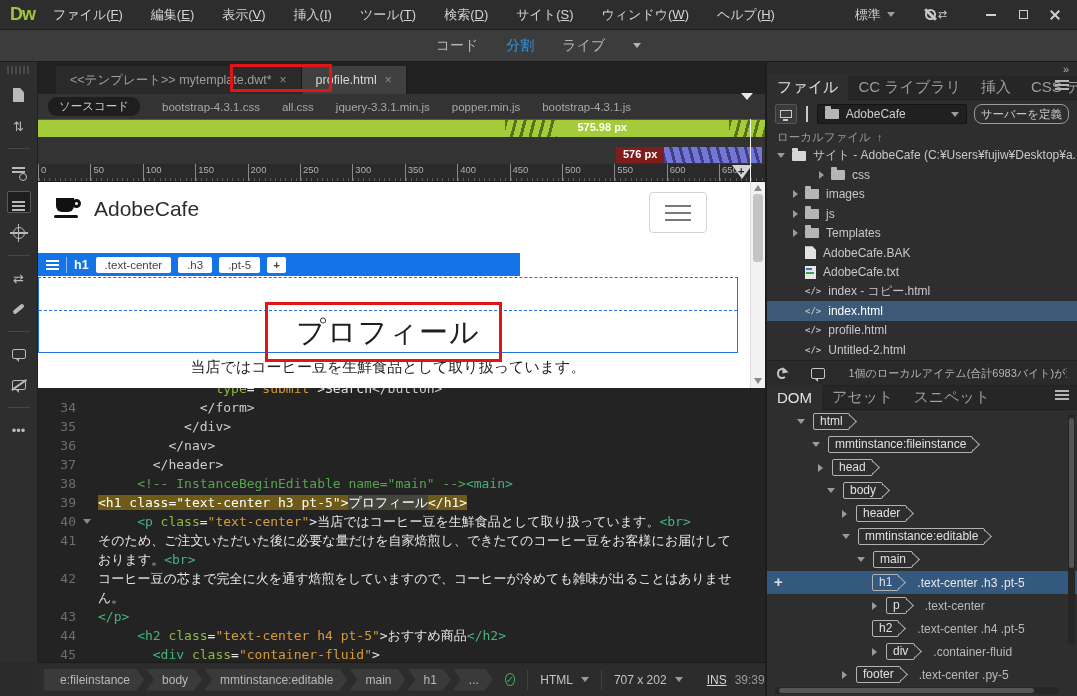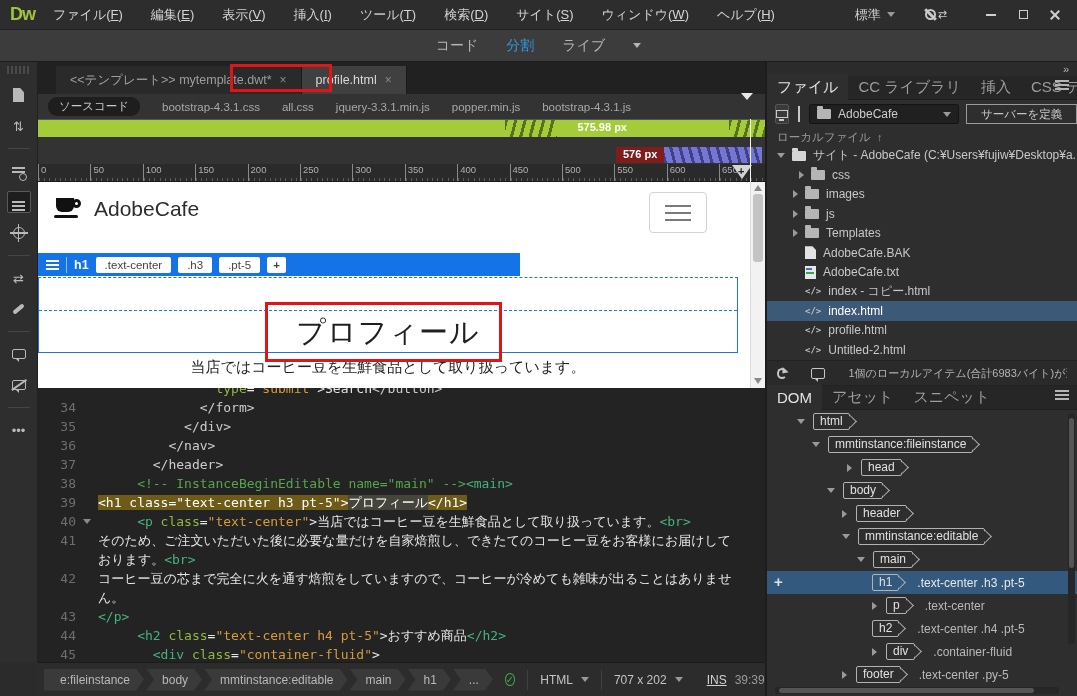--- a/index.html
+++ b/index.html
@@ -141,21 +141,21 @@
   .rp-tab{padding:4px 10px;white-space:nowrap}
   .rp-tab.active{background:#2e2e2e;color:#e2e2e2}
   .rp-burger{position:absolute;right:8px;top:8px;width:14px;height:2px;background:#b5b5b5;box-shadow:0 4px 0 #b5b5b5,0 -4px 0 #b5b5b5}
   .ftools{height:28px;display:flex;align-items:center;gap:7px;padding:0 8px}
   .fbtn{width:24px;height:20px;border:1px solid #565656;border-radius:2px;background:#3a3a3a;display:flex;align-items:center;justify-content:center}
   .imon{width:12px;height:8px;border:1.5px solid #c9c9c9;position:relative}
   .imon::after{content:'';position:absolute;left:2px;bottom:-4px;width:5px;height:2px;background:#c9c9c9}
   .igit{width:9px;height:9px;border:1.5px solid #c9c9c9;transform:rotate(45deg)}
   .fsel{flex:0 0 150px;height:20px;background:#202020;border:1px solid #141414;border-radius:2px;display:flex;align-items:center;gap:7px;padding:0 7px;color:#cdcdcd}
   .fsel .caret{margin-left:auto}
-  .srvbtn{height:20px;border:1px solid #9a9a9a;border-radius:0;padding:2px 14px;color:#c8c8c8;font-size:11.5px;white-space:nowrap}
+  .srvbtn{height:20px;border:1px solid #9a9a9a;border-radius:8px;padding:2px 6px;color:#c8c8c8;font-size:11.5px;white-space:nowrap}
   .lfl{height:18px;display:flex;align-items:center;gap:6px;padding:0 10px;color:#9a9a9a;font-size:11.5px}
   .uparr{color:#9a9a9a;font-size:11px}
   .ftree{height:214px;overflow:hidden;font-size:12px;color:#c8c8c8}
   .frow{height:19.4px;display:flex;align-items:center;gap:7px;white-space:nowrap;overflow:hidden}
   .frow.sel{background:#3c5a78;color:#fff}
   .tri-r{width:0;height:0;border-top:4px solid transparent;border-bottom:4px solid transparent;border-left:5px solid #9a9a9a;flex:0 0 auto}
   .tri-d{width:0;height:0;border-left:4px solid transparent;border-right:4px solid transparent;border-top:5px solid #9a9a9a;flex:0 0 auto}
   .tri-sp{width:5px;flex:0 0 5px}
   .ic-folder{width:14px;height:10px;background:#b5b5b5;border-radius:1px;position:relative;flex:0 0 14px}
   .ic-folder::before{content:'';position:absolute;top:-3px;left:0;width:6px;height:3px;background:#b5b5b5;border-radius:1px 1px 0 0}
@@ -480,21 +480,21 @@
       <span>ローカルファイル</span>
       <span class="uparr">↑</span>
     </div>
 
     <div class="ftree" id="file-tree">
         <div class="frow" style="padding-left: 10px;">
           <span class="tri-d"></span>
           <span class="ic-folder open"></span>
           <span>サイト - AdobeCafe (C:¥Users¥fujiw¥Desktop¥a...</span>
         </div>
-        <div class="frow" style="padding-left: 32px;">
+        <div class="frow" style="padding-left: 42px; margin-left: 10px;">
           <span class="tri-r"></span>
           <span class="ic-folder"></span>
           <span>css</span>
         </div>
         <div class="frow" style="padding-left: 26px;">
           <span class="tri-r"></span>
           <span class="ic-folder"></span>
           <span>images</span>
         </div>
         <div class="frow" style="padding-left: 26px;">
@@ -554,21 +554,21 @@
 
     <div class="domtree" id="dom-tree">
       <div class="drow" style="padding-left: 30px;">
           <span class="tri-d" style="margin-right: 8px;"></span>
           <span class="dompill">html</span>
         </div>
         <div class="drow" style="padding-left: 45px;">
           <span class="tri-d" style="margin-right: 8px;"></span>
           <span class="dompill">mmtinstance:fileinstance</span>
         </div>
-        <div class="drow" style="padding-left: 80px;">
+        <div class="drow" style="padding-left: 51px;">
           <span class="tri-r" style="margin-right: 9px;"></span>
           <span class="dompill">head</span>
         </div>
         <div class="drow" style="padding-left: 60px;">
           <span class="tri-d" style="margin-right: 8px;"></span>
           <span class="dompill">body</span>
         </div>
         <div class="drow" style="padding-left: 75px;">
           <span class="tri-r" style="margin-right: 9px;"></span>
           <span class="dompill">header</span>

